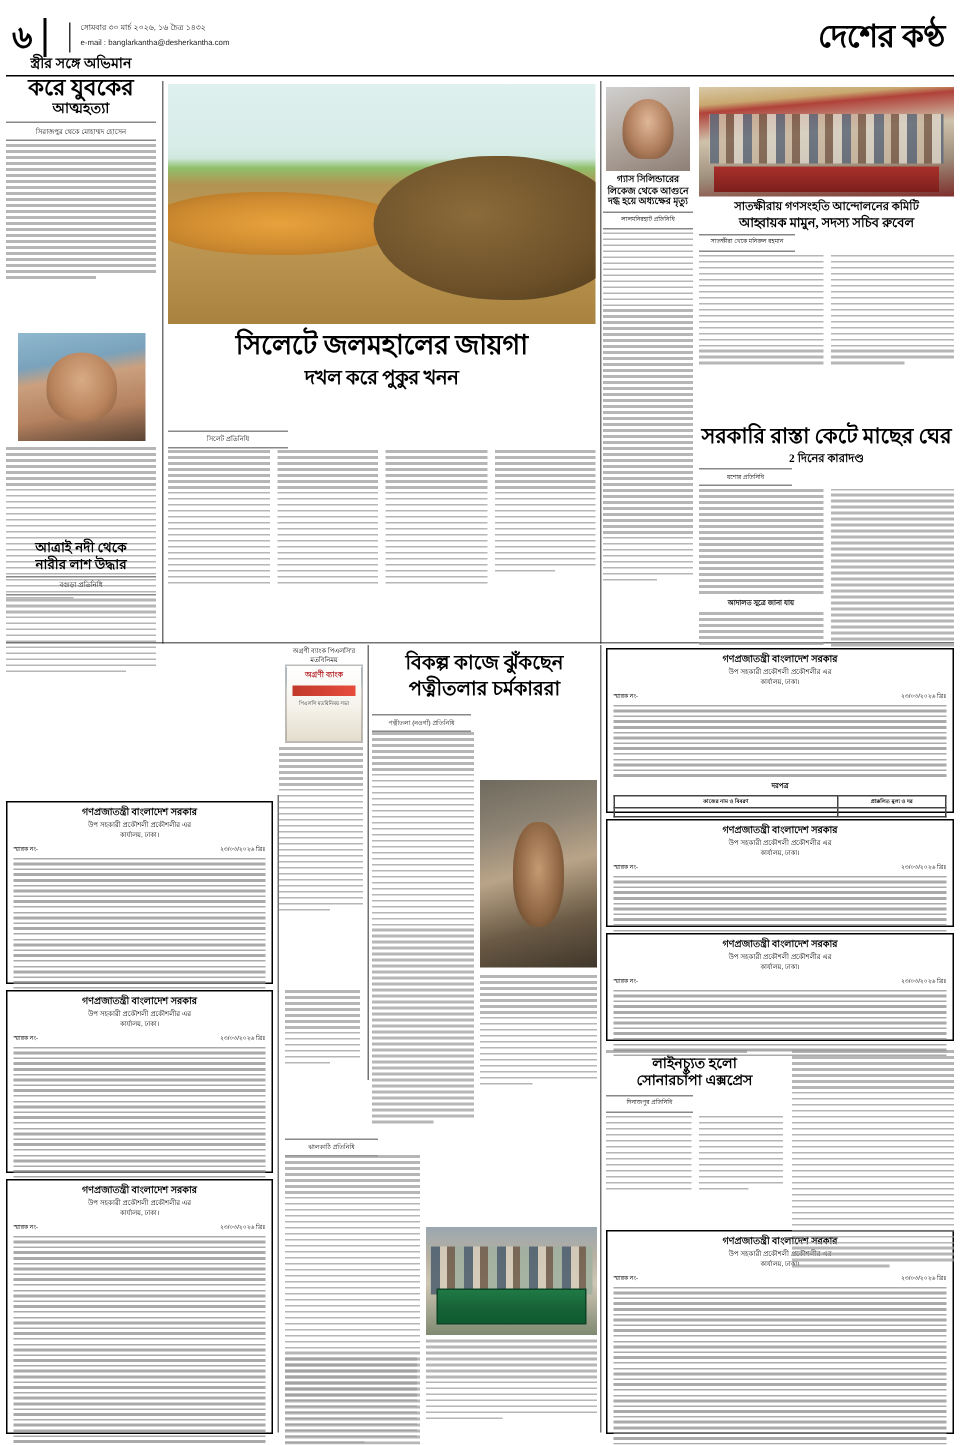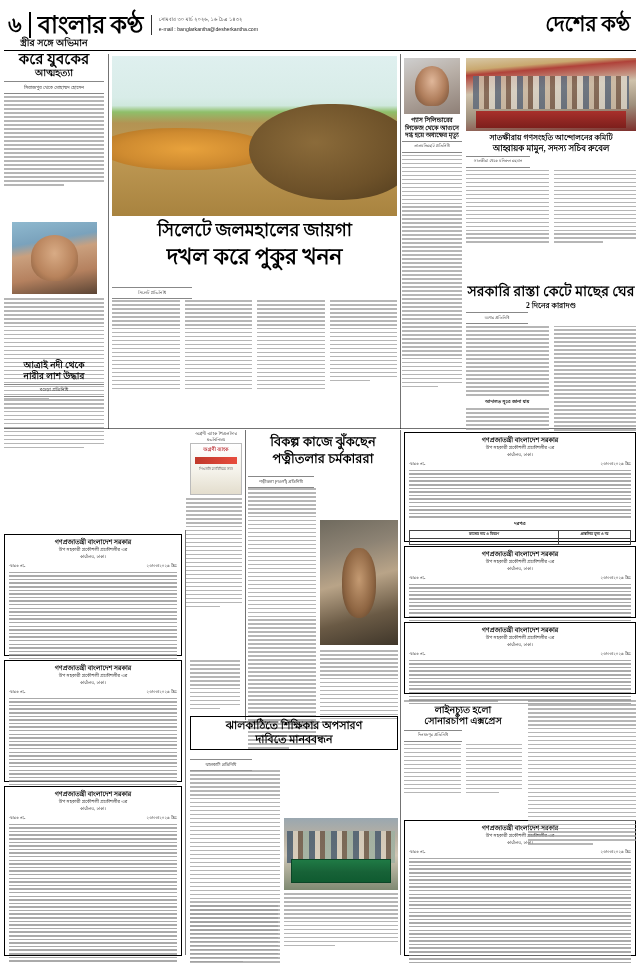--- a/index.html
+++ b/index.html
@@ -153,21 +153,20 @@
   .tbl td, .tbl th { border:0.6px solid #444; height:6px; font-size:3.6px; padding:0 1px; }
 </style>
 </head>
 <body>
 
 <div class="page">
 
   <div class="masthead">
     <div class="page-num">৬</div>
     <div class="mast-divider"></div>
-    <div class="mast-title">বাংলার কণ্ঠ</div>
     <div class="mast-meta">
       <div>সোমবার ৩০ মার্চ ২০২৬, ১৬ চৈত্র ১৪৩২</div>
       <div>e-mail : banglarkantha@desherkantha.com</div>
     </div>
     <div class="mast-right">দেশের কণ্ঠ</div>
   </div>
   <div class="rule-top"></div>
 
   <div class="vline" style="left:108px; top:54px; height:375px;"></div>
   <div class="vline" style="left:400px; top:54px; height:375px;"></div>
@@ -259,21 +258,21 @@
       <i></i>
         <i></i>
         <i class="s80"></i>
     </div>
   </div>
 
   <div class="photo ph-field" style="left:112px; top:56px; width:285px; height:160px;"></div>
 
   <div style="position:absolute; left:112px; top:220px; width:285px;">
     <div class="hl" style="font-size:18px; letter-spacing:-0.2px;">সিলেটে জলমহালের জায়গা</div>
-    <div class="hl" style="font-size:22px; letter-spacing:-0.2px; margin-top:2px;">দখল করে পুকুর খনন</div>
+    <div class="hl" style="font-size:13px; letter-spacing:-0.2px; margin-top:2px;">দখল করে পুকুর খনন</div>
   </div>
 
   <div style="position:absolute; left:112px; top:285px; width:80px;">
     <div class="byline" style="font-size:4.4px;">সিলেট প্রতিনিধি</div>
   </div>
 
   <div style="position:absolute; left:112px; top:300px; width:285px; column-count:4; column-gap:5px;">
     <div class="lines">
       <i></i>
         <i></i>
@@ -697,24 +696,20 @@
         <i></i>
         <i></i>
         <i></i>
         <i></i>
         <i></i>
         <i></i>
         <i class="s45"></i>
     </div>
   </div>
 
-  <div style="position:absolute; left:190px; top:716px; width:208px; border:0.8px solid #000; padding:2px;">
-    <div class="hl" style="font-size:11px;">ঝালকাঠিতে শিক্ষিকার অপসারণ</div>
-    <div class="hl" style="font-size:11px; margin-top:1px;">দাবিতে মানববন্ধন</div>
-  </div>
   <div style="position:absolute; left:190px; top:757px; width:62px;">
     <div class="byline" style="font-size:4.2px;">ঝালকাঠি প্রতিনিধি</div>
   </div>
   <div style="position:absolute; left:190px; top:770px; width:90px;">
     <div class="lines">
       <i></i>
         <i></i>
         <i></i>
         <i></i>
         <i></i>

